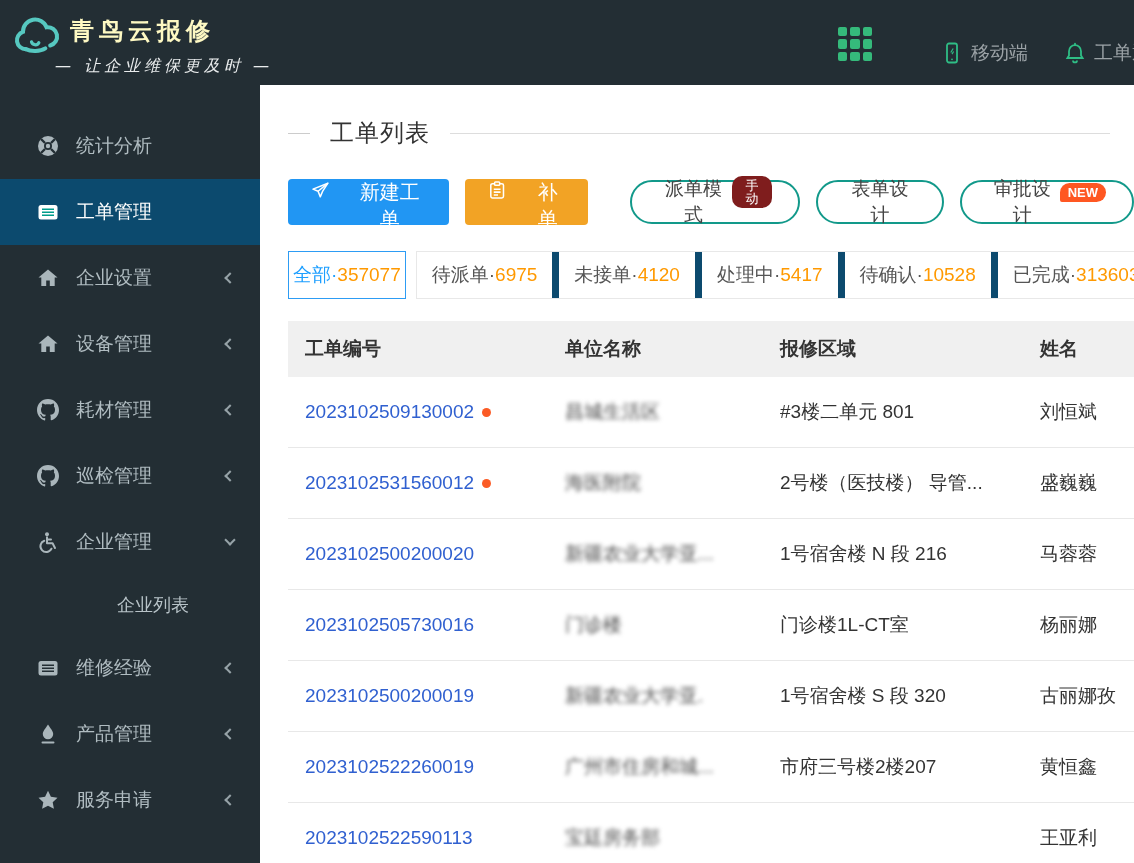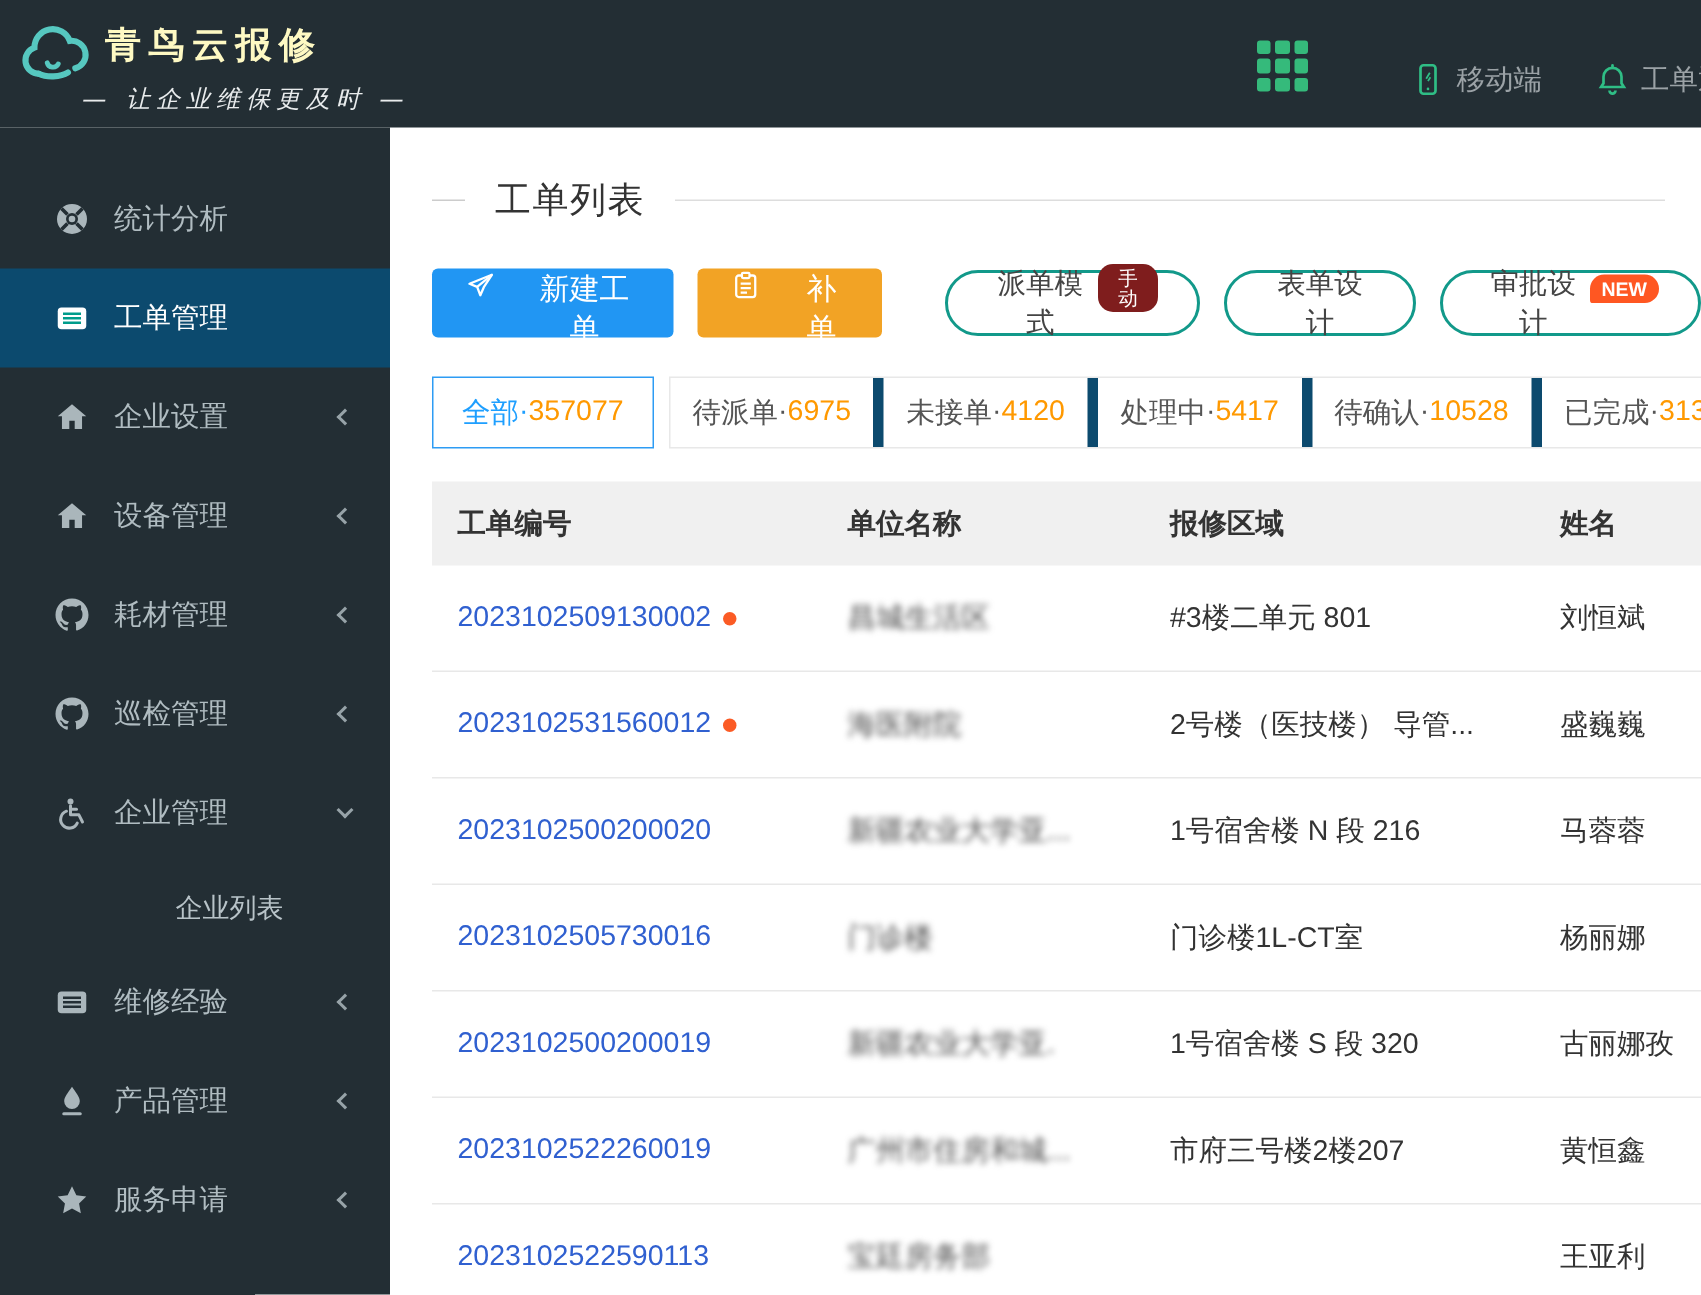--- a/index.html
+++ b/index.html
@@ -57,21 +57,21 @@
     cursor:pointer; font-family:"Liberation Sans", sans-serif; }
   .pill.first { margin-left:42px; }
   .pill + .pill { margin-left:16px; }
   .mini-badge { font-size:13px; color:#fff; border-radius:10px; padding:3px 8px;
     margin-left:3px; transform:translateY(-10px); display:inline-block; line-height:1; }
   .badge-green { background:#7f1d1d; }
   .badge-red { background:#ff5722; border-radius:10px 10px 10px 2px; font-weight:bold; }
 
   .filter-row { display:flex; align-items:stretch; margin-top:26px; padding-left:28px;
     height:48px; font-size:19px; white-space:nowrap; }
-  .filter-all { border:1px solid #2d9cf4; display:flex; align-items:center; padding:0 19px; cursor:pointer; }
+  .filter-all { border:1px solid #2d9cf4; display:flex; align-items:center; padding:0 4px; cursor:pointer; }
   .filter-all .lbl { color:#1E9FFF; }
   .filter-group { display:flex; border:1px solid #e8e8e8; margin-left:10px; }
   .filter-item { display:flex; align-items:center; padding:0 15px; cursor:pointer;text-align:center; }
   .filter-item + .filter-item { border-left:7px solid #0c4a6e; }
   .filter-item .lbl { color:#555; }
   .cnt { color:#ff9900; }
 
   .table { margin-top:22px; margin-left:28px; width:975px; font-size:19px; }
   .trow { display:grid; grid-template-columns:260px 215px 260px 240px; align-items:center; }
   .thead { background:#f0f0f0; height:56px; font-weight:bold; color:#333; }

